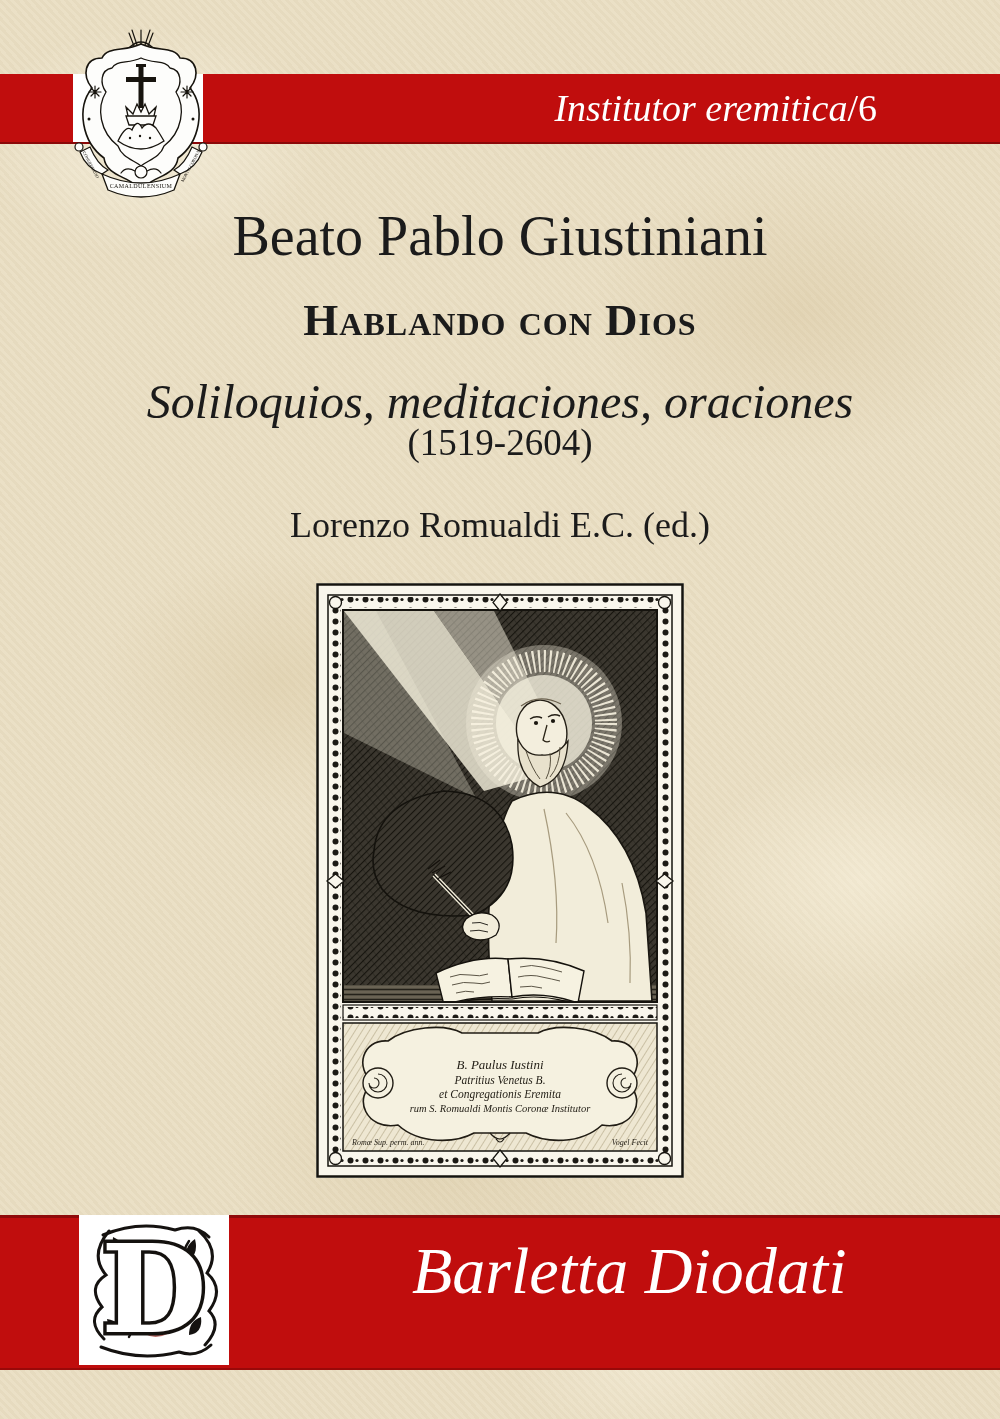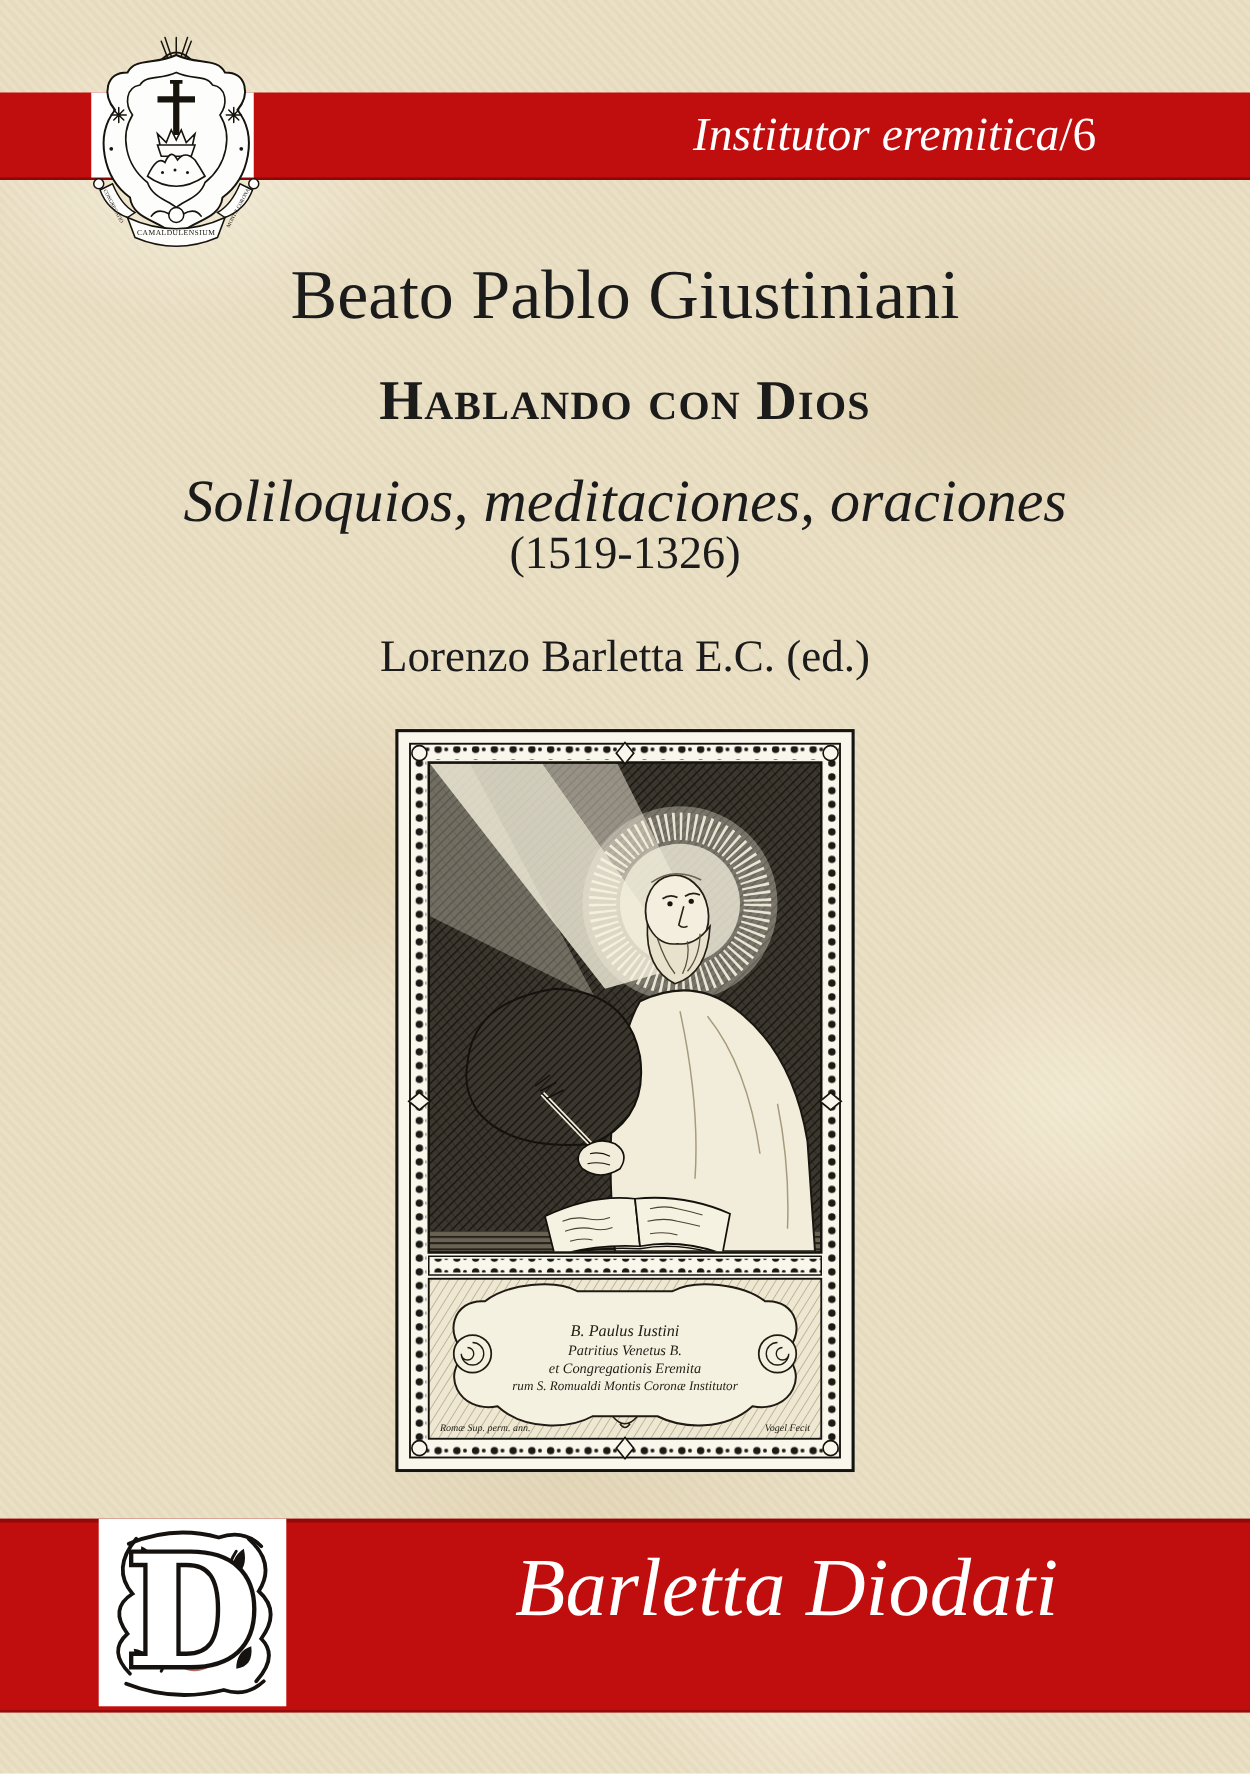--- a/index.html
+++ b/index.html
@@ -91,22 +91,22 @@
       </g>
       <text x="75" y="164" font-size="6" text-anchor="middle" letter-spacing="0.4" fill="#17140e" font-family="'Liberation Serif',serif">CAMALDULENSIUM</text>
       <text x="0" y="0" font-size="4.2" fill="#17140e" font-family="'Liberation Serif',serif" transform="rotate(62 24 138) translate(12,140)">CONGREGATIO</text>
       <text x="0" y="0" font-size="4.2" fill="#17140e" font-family="'Liberation Serif',serif" transform="rotate(-62 126 138) translate(104,140)">MONTIS CORONAE</text>
     </svg>
   </div>
 
   <div class="centered author">Beato Pablo Giustiniani</div>
   <div class="centered main-title">Hablando con Dios</div>
   <div class="centered subtitle">Soliloquios, meditaciones, oraciones</div>
-  <div class="centered years">(1519-1326)</div>
-  <div class="centered editor">Lorenzo Barletta E.C. (ed.)</div>
+  <div class="centered years">(1519-2604)</div>
+  <div class="centered editor">Lorenzo Romualdi E.C. (ed.)</div>
 
   <div class="engraving">
     <svg width="368" height="595" viewBox="0 0 368 595">
       <defs>
         <pattern id="xh" width="5" height="5" patternUnits="userSpaceOnUse" patternTransform="rotate(45)">
           <rect width="5" height="5" fill="#3b372f"></rect>
           <line x1="0" y1="0" x2="0" y2="5" stroke="#17150f" stroke-width="2.2"></line>
         </pattern>
         <pattern id="xh2" width="7" height="7" patternUnits="userSpaceOnUse" patternTransform="rotate(-38)">
           <line x1="0" y1="0" x2="0" y2="7" stroke="#14120c" stroke-width="1" opacity="0.6"></line>

